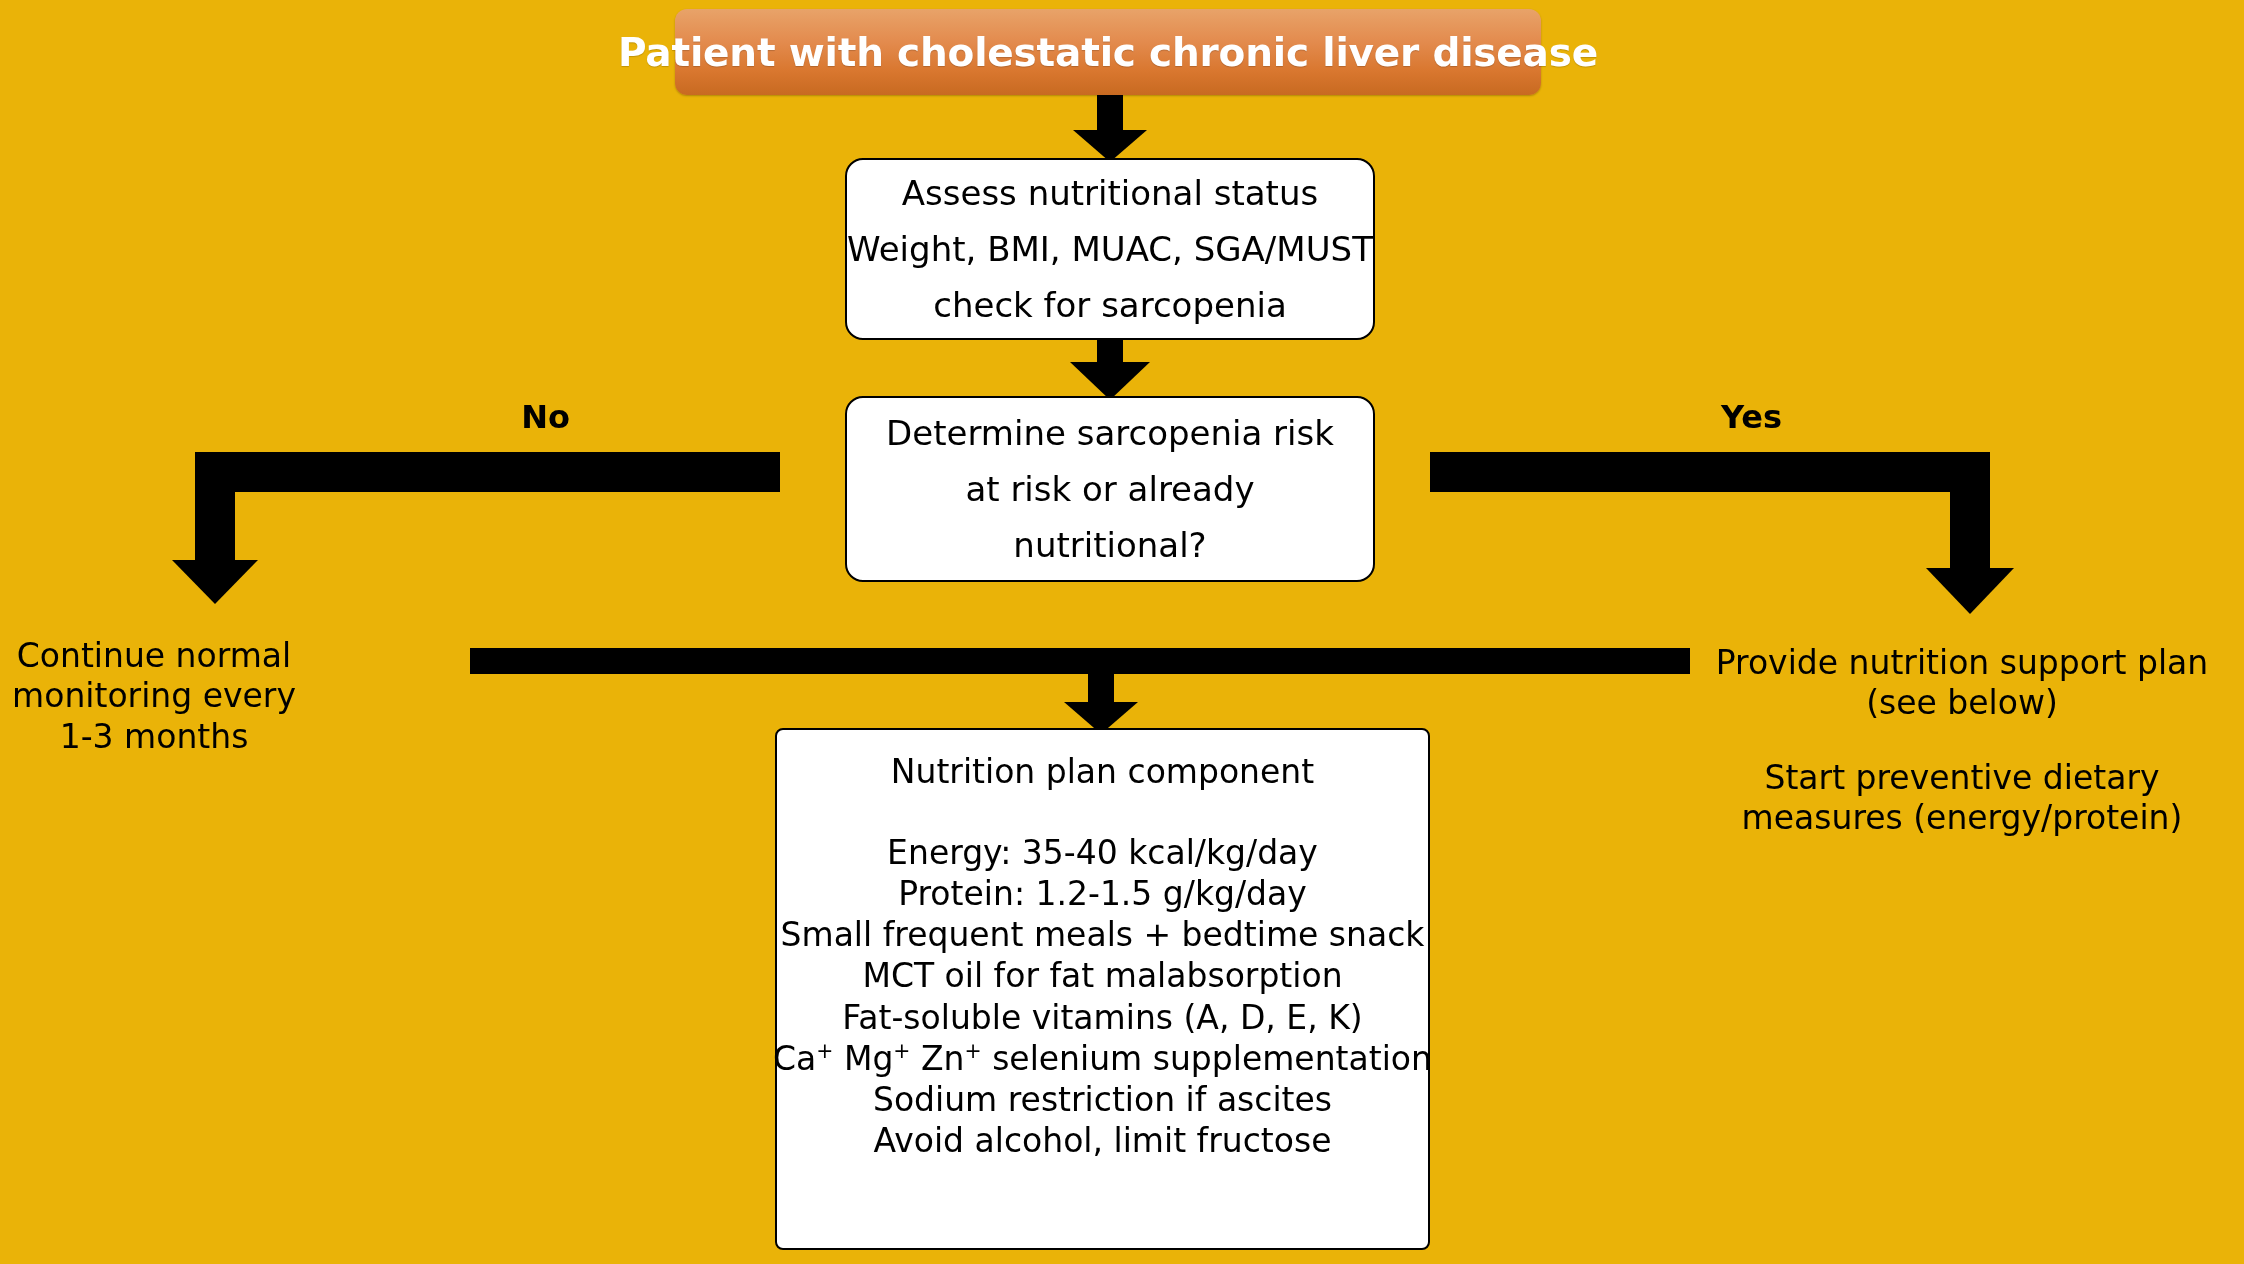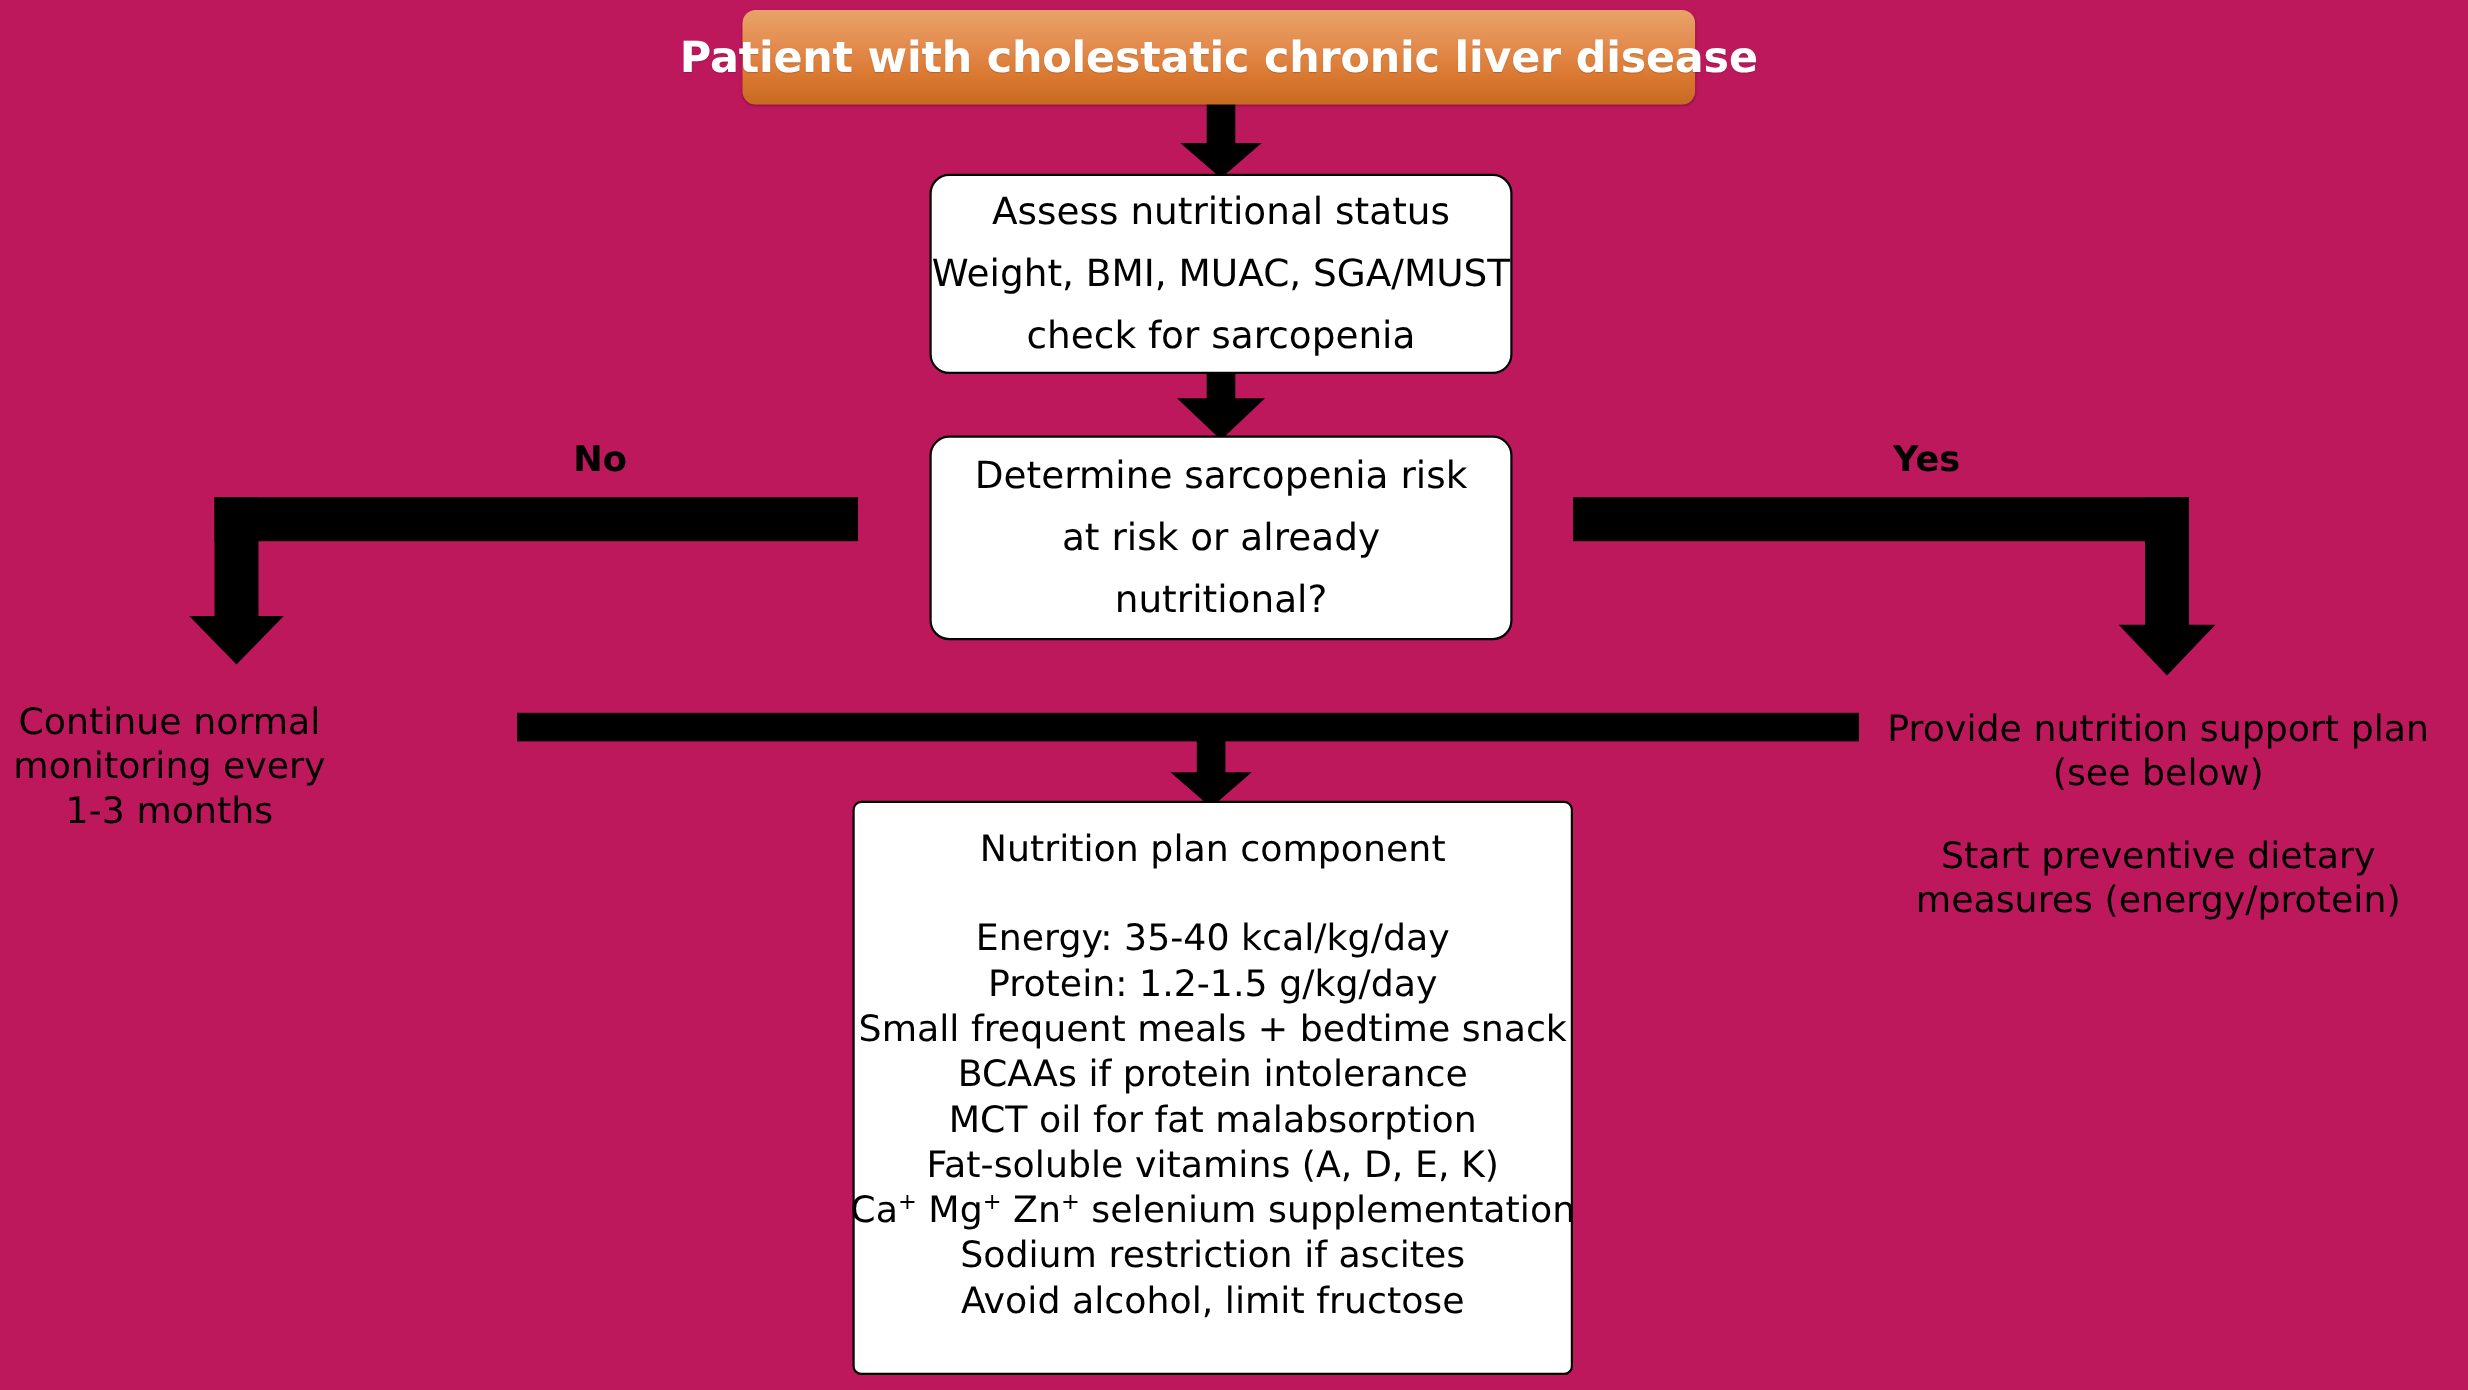--- a/index.html
+++ b/index.html
@@ -8,21 +8,21 @@
     padding: 0;
     background: #ffffff;
   }
   body {
     font-family: "DejaVu Sans", sans-serif;
   }
   #canvas {
     position: relative;
     width: 2244px;
     height: 1264px;
-    background: #be185d;
+    background: #eab308;
     overflow: hidden;
   }
 
   
   .title-box {
     position: absolute;
     left: 675px;
     top: 9px;
     width: 866px;
     height: 86px;
@@ -210,21 +210,20 @@
   <div class="side-text" id="text-left-outcome">Continue normal monitoring every 1-3 months</div>
   <div class="side-text" id="text-right-outcome">Provide nutrition support plan (see below)</div>
   <div class="side-text" id="text-right-outcome2">Start preventive dietary measures (energy/protein)</div>
 
   <div class="proc-box" id="box-plan">
     <div class="plan-heading">Nutrition plan component</div>
 
     <div class="plan-item">Energy: 35-40 kcal/kg/day</div>
     <div class="plan-item">Protein: 1.2-1.5 g/kg/day</div>
     <div class="plan-item">Small frequent meals + bedtime snack</div>
-    <div class="plan-item">BCAAs if protein intolerance</div>
     <div class="plan-item">MCT oil for fat malabsorption</div>
     <div class="plan-item">Fat-soluble vitamins (A, D, E, K)</div>
     <div class="plan-item">
       <span>Ca</span><sup class="plus">+</sup>&nbsp;<span>Mg</span><sup class="plus">+</sup>&nbsp;<span>Zn</span><sup class="plus">+</sup><span> selenium supplementation</span>
     </div>
     <div class="plan-item">Sodium restriction if ascites</div>
     <div class="plan-item">Avoid alcohol, limit fructose</div>
   </div>
 
 </div>

